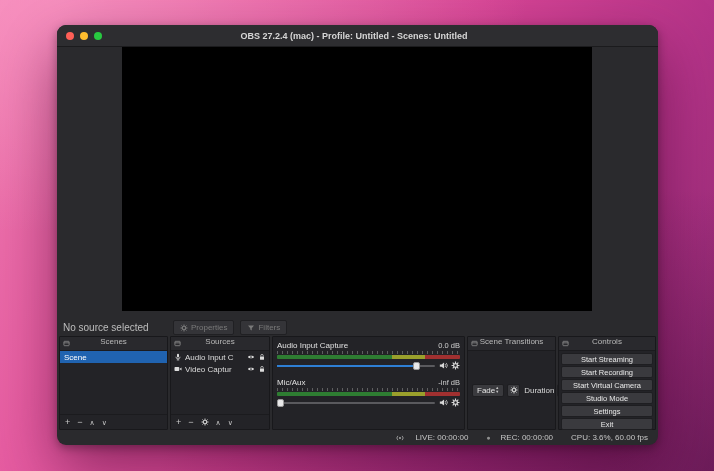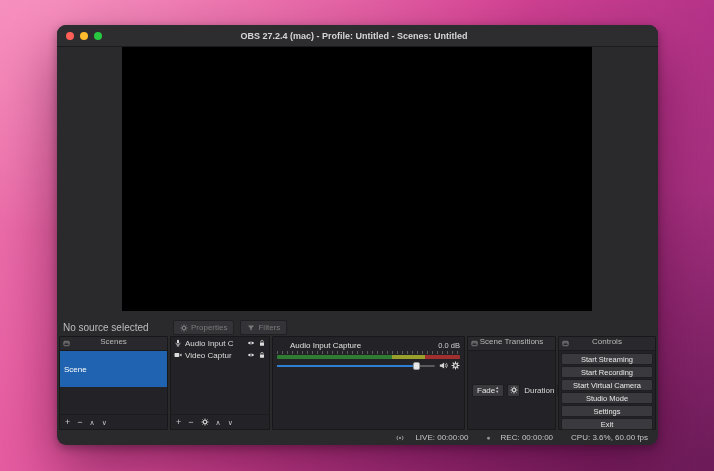--- a/index.html
+++ b/index.html
@@ -32,32 +32,32 @@
     background:#343438;border:1px solid #202023;border-radius:2px;color:#7a7a7a;font-size:8px;}
   .panels{flex:1;display:flex;gap:2px;padding:0 2px;min-height:0;}
   .panel{background:#232327;border:1px solid #18181b;border-radius:1px;display:flex;flex-direction:column;min-width:0;}
   .p-scenes{flex:0 0 107px;} .p-sources{flex:0 0 98px;} .p-mixer{flex:1;} 
   .p-trans{flex:0 0 87px;} .p-controls{flex:0 0 96px;}
   .phead{height:13px;flex:0 0 auto;background:#29292d;border-bottom:1px solid #1b1b1e;
     display:flex;justify-content:center;position:relative;}
   .ptitle{font-size:8px;color:#b9b9b9;}
   .picon{position:absolute;left:3px;top:3px;width:7px;height:7px;color:#9a9a9a;}
   .plist{flex:1;min-height:0;}
-  .scene-row{height:12px;display:flex;align-items:center;padding:12px 4px;font-size:8px;color:#fff;background:#2063b0;}
+  .scene-row{height:12px;display:flex;align-items:center;padding:0 4px;font-size:8px;color:#fff;background:#2063b0;}
   .src-row{height:12px;display:flex;align-items:center;gap:3px;padding:0 3px;font-size:8px;color:#dcdcdc;}
   .src-label{flex:1;white-space:nowrap;overflow:hidden;min-width:0;}
   .ptools{height:14px;flex:0 0 auto;border-top:1px solid #1b1b1e;display:flex;align-items:center;gap:7px;
     padding:0 5px;color:#c9c9c9;font-size:9px;}
   .tool{cursor:default;line-height:1;}
   .chev{font-size:7px;}
   .ic{width:8px;height:8px;flex:0 0 auto;}
   .ic9{width:9px;height:9px;flex:0 0 auto;}
   .mixbody{flex:1;padding:3px 4px;display:flex;flex-direction:column;gap:6px;min-height:0;}
   .chan{display:flex;flex-direction:column;}
-  .chrow1{display:flex;justify-content:space-between;align-items:center;height:10px;font-size:8px;color:#e0e0e0;margin-left:13px;}
+  .chrow1{display:flex;justify-content:space-between;align-items:center;height:10px;font-size:8px;color:#e0e0e0;}
   .db{font-size:7.5px;color:#cfcfcf;}
   .ticks{height:3px;margin:1px 0 1px 0;opacity:.5;
     background:repeating-linear-gradient(to right,#9a9a9a 0 1px,transparent 1px 5px);}
   .meter{height:4px;border-radius:1px;
     background:linear-gradient(90deg,#2e7d32 0%,#2e7d32 63%,#9aa02c 63%,#9aa02c 81%,#a03030 81%,#a03030 100%);}
   .sliderrow{display:flex;align-items:center;gap:4px;height:11px;margin-top:1px;}
   .slider{flex:1;position:relative;height:11px;min-width:0;}
   .track{position:absolute;left:0;right:0;top:5px;height:2px;background:#5a5a5e;border-radius:1px;}
   .fill{position:absolute;left:0;top:5px;height:2px;background:#2e7fd4;}
   .fill-hi{width:88%;} .fill-lo{width:0;}
@@ -174,20 +174,26 @@
           </div>
           <div class="ptools">
             <span class="tool">+</span>
             <span class="tool">−</span>
             <span class="tool chev">∧</span>
             <span class="tool chev">∨</span>
           </div>
         </div>
 
         <div class="panel p-sources">
+          <div class="phead">
+            <svg class="picon">
+                <use href="#dock"></use>
+              </svg>
+            <span class="ptitle">Sources</span>
+          </div>
           <div class="plist">
             <div class="src-row">
               <svg class="ic">
                   <use href="#mic"></use>
                 </svg>
               <span class="src-label">Audio Input C</span>
               <svg class="ic">
                   <use href="#eye"></use>
                 </svg>
               <svg class="ic">
@@ -238,20 +244,43 @@
                   <svg class="ic9">
                       <use href="#speaker"></use>
                     </svg>
                   <svg class="ic9">
                       <use href="#gear"></use>
                     </svg>
                 </div>
               </div>
             </div>
 
+            <div class="chan">
+              <div class="chrow1">
+                <span>Mic/Aux</span>
+                <span class="db">-inf dB</span>
+              </div>
+              <div class="ticks"></div>
+              <div class="meter"></div>
+              <div class="sliderrow">
+                <div class="slider">
+                  <div class="track"></div>
+                  <div class="fill fill-lo"></div>
+                  <div class="handle h-lo"></div>
+                </div>
+                <div class="mixicons">
+                  <svg class="ic9">
+                      <use href="#speaker"></use>
+                    </svg>
+                  <svg class="ic9">
+                      <use href="#gear"></use>
+                    </svg>
+                </div>
+              </div>
+            </div>
 
           </div>
         </div>
 
         <div class="panel p-trans">
           <div class="phead">
             <svg class="picon">
                 <use href="#dock"></use>
               </svg>
             <span class="ptitle">Scene Transitions</span>

